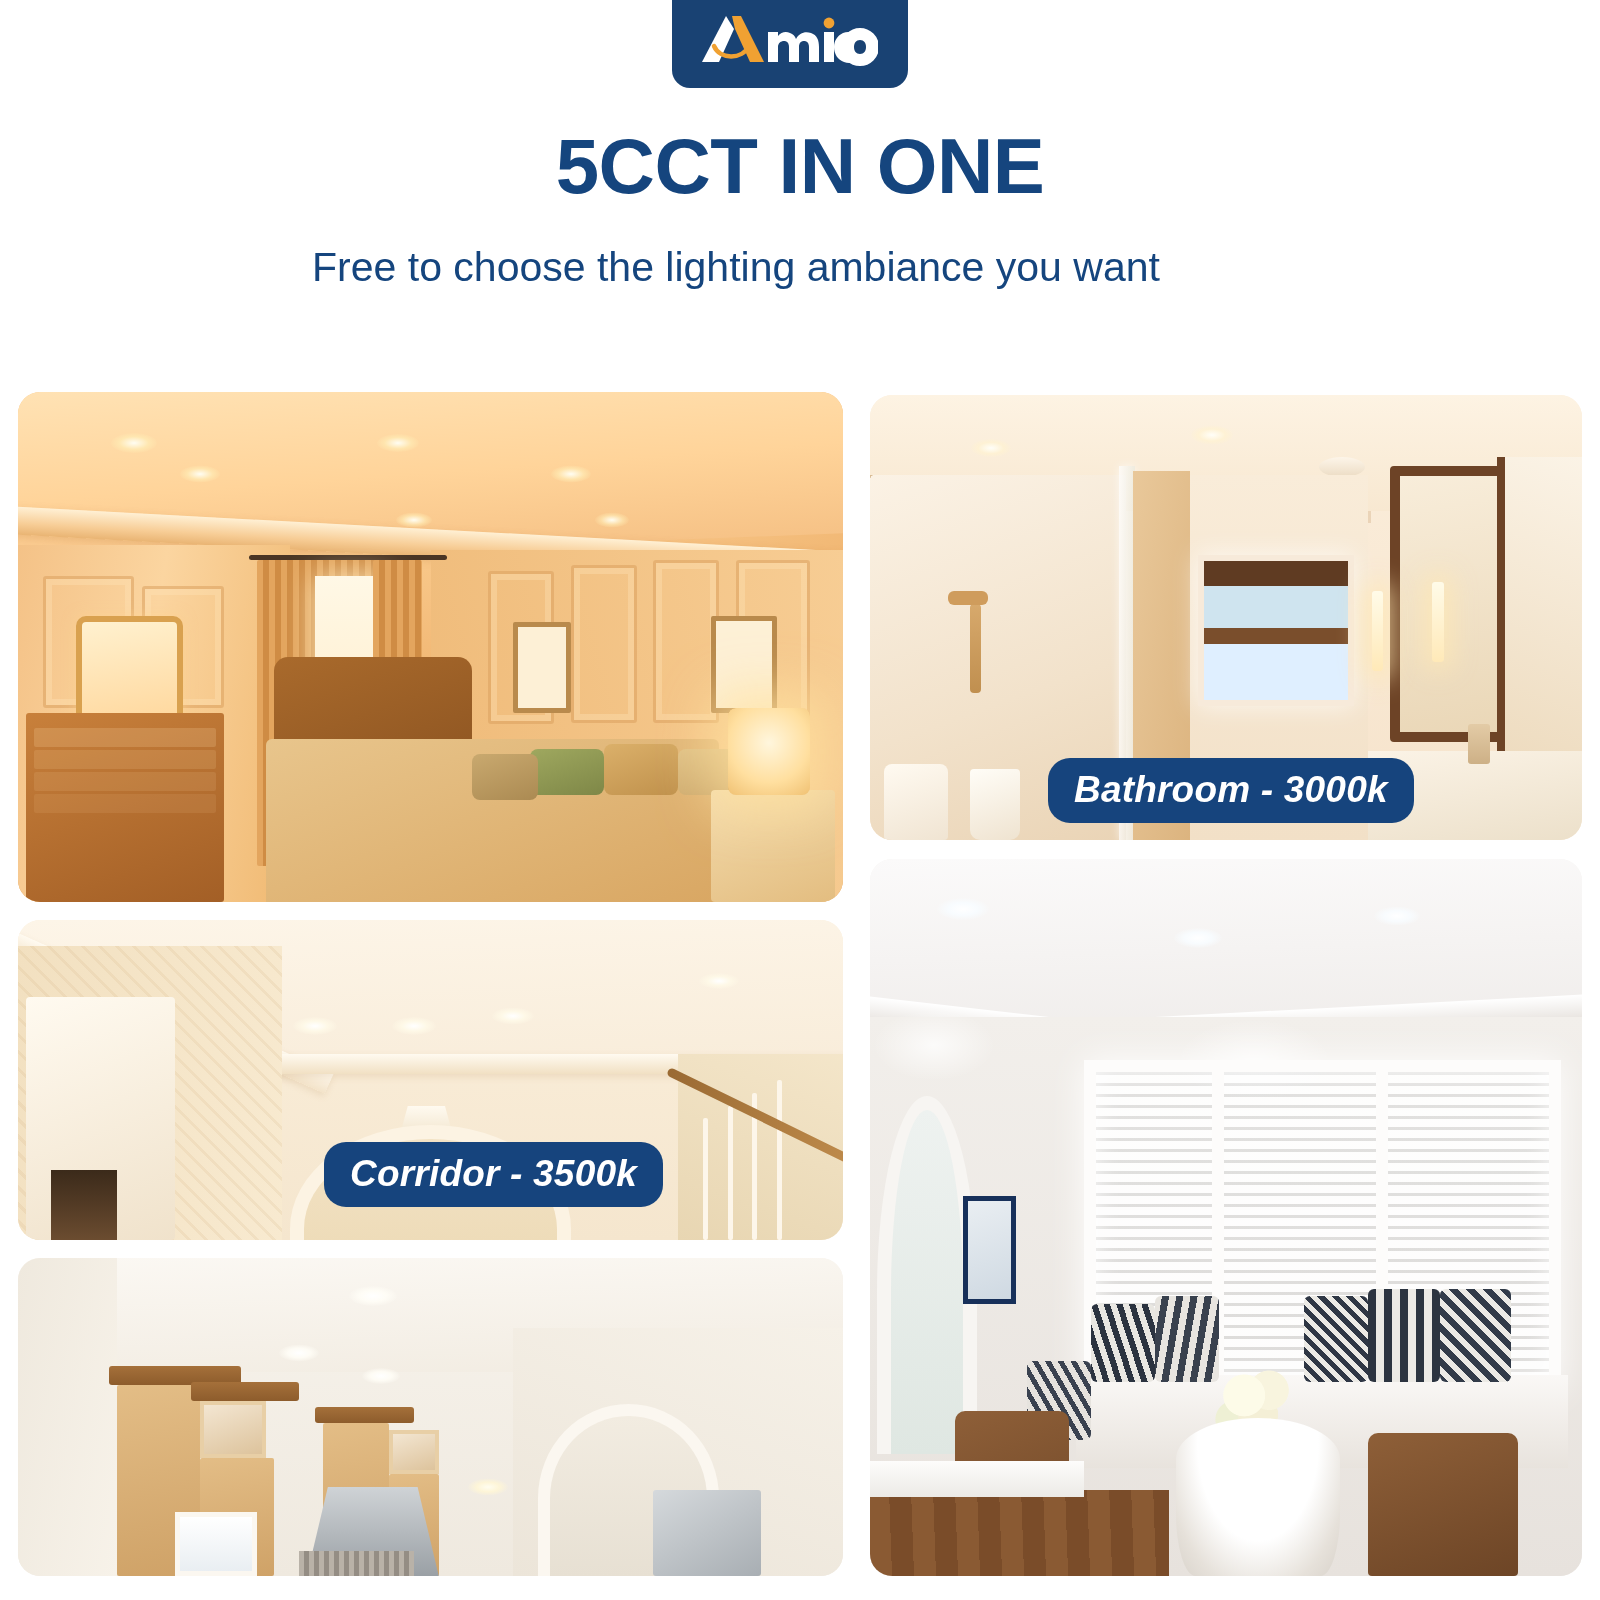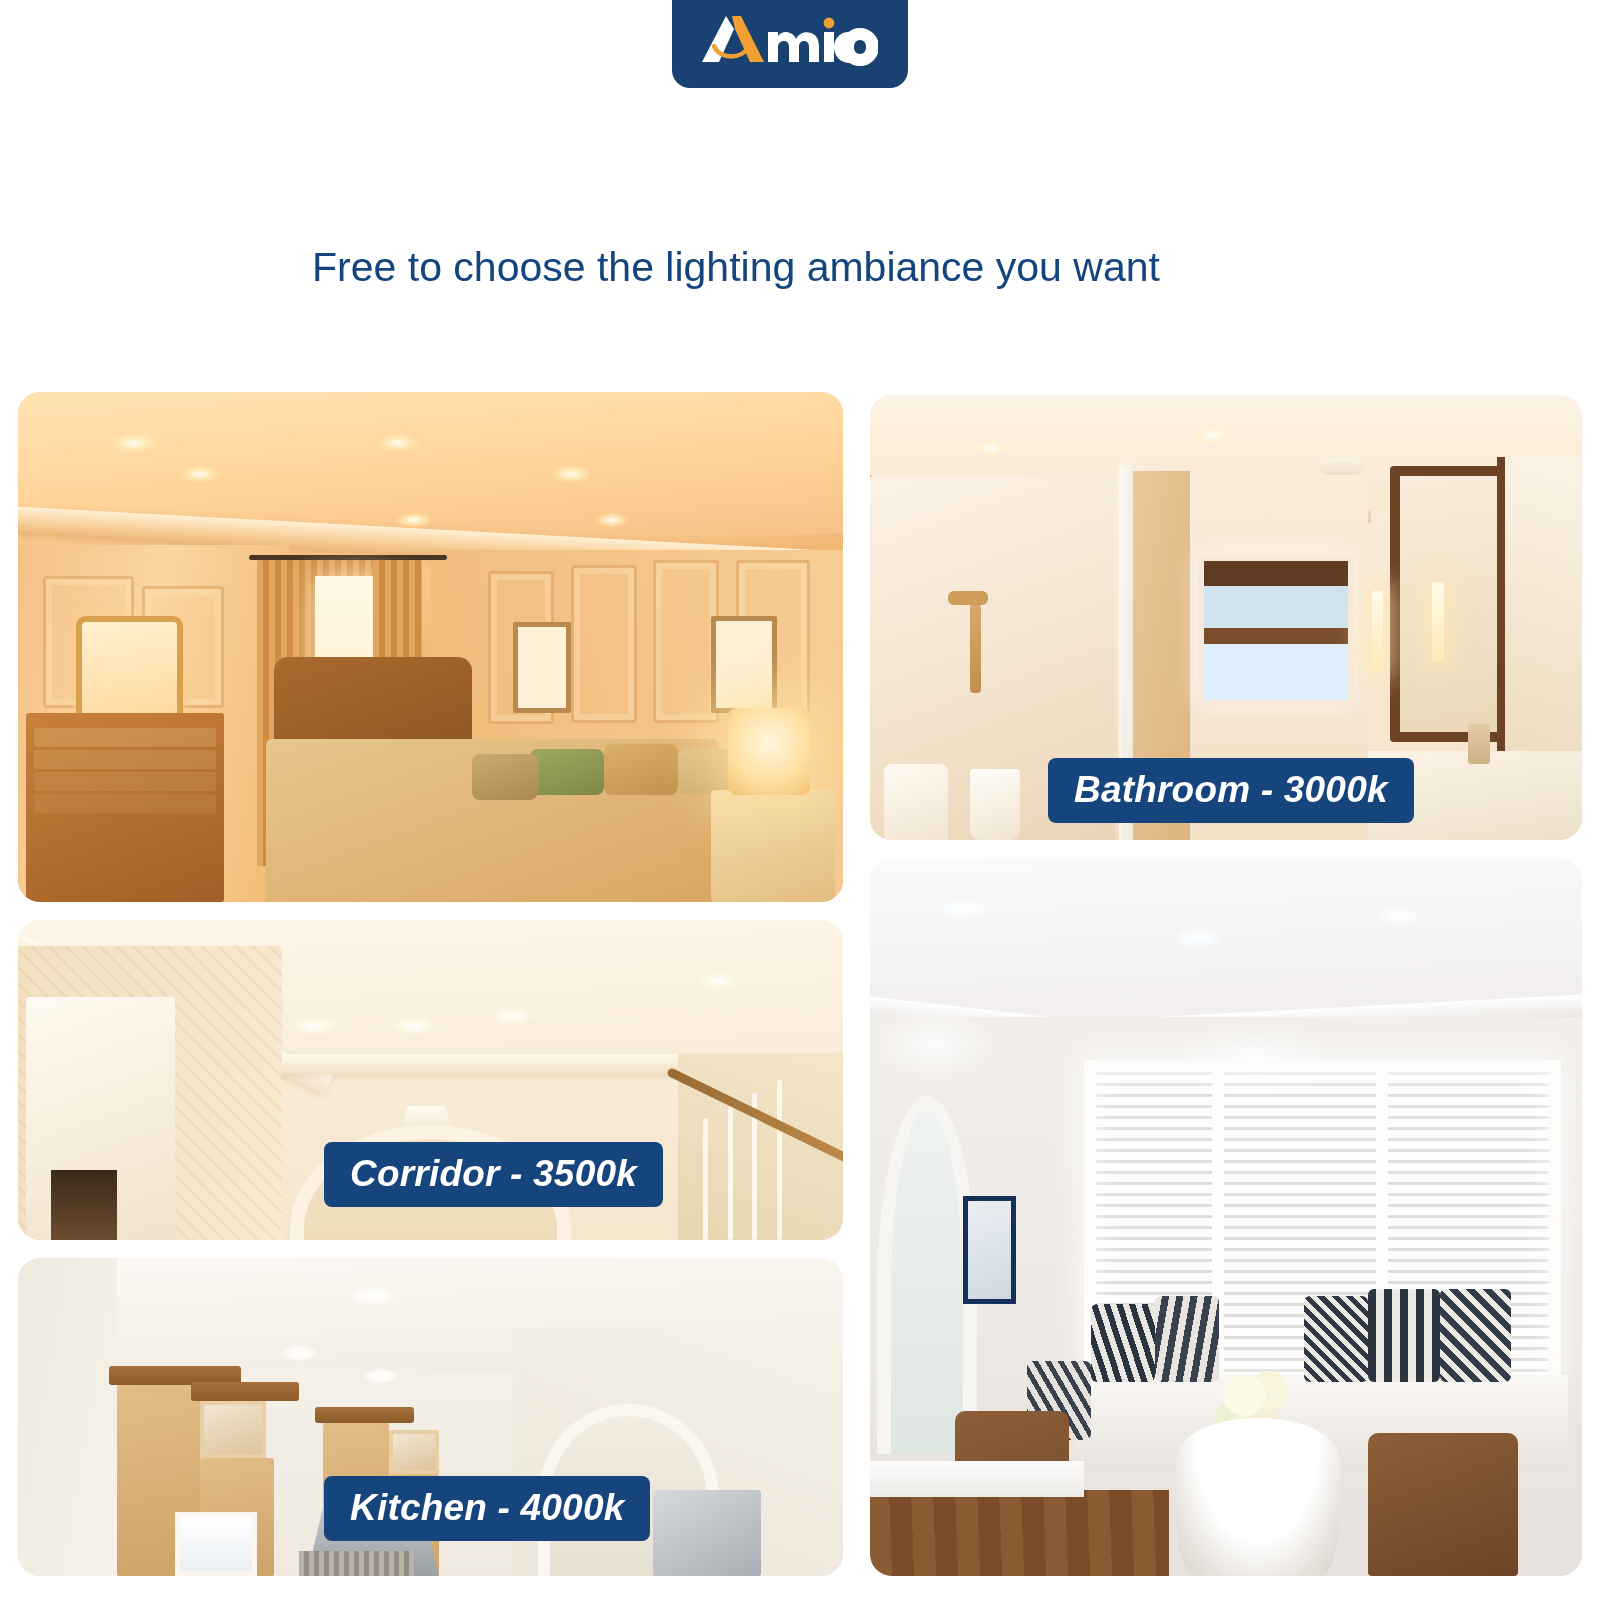--- a/index.html
+++ b/index.html
@@ -65,21 +65,21 @@
     position: absolute;
     overflow: hidden;
     border-radius: 22px;
   }
   .scene { position: absolute; inset: 0; }
 
   
   .pill {
     position: absolute;
     background: #16447d;
-    border-radius: 8px;
+    border-radius: 22px;
     color: #ffffff;
     font-style: italic;
     font-weight: 700;
     font-size: 37px;
     letter-spacing: 0.2px;
     padding: 13px 26px 15px 26px;
     white-space: nowrap;
     line-height: 1;
     font-family: "Liberation Sans", sans-serif;
   }
@@ -442,20 +442,21 @@
 
       <circle cx="127" cy="7" r="5.4" fill="#f0a132"></circle>
 
       <path d="M156,20 C152,16 146,15 141,17 C135,20 132,25 132,31 C132,38 136,44 142,46 C147,48 153,47 157,43 L152,36 C150,38 147,39 145,38 C142,37 141,34 141,31 C141,28 142,25 145,24 C147,23 150,24 152,26 Z" fill="#ffffff"></path>
 
       <path d="M173,31 C173,22 167,15 158,15 C149,15 143,22 143,31 L152,31 C152,27 154,24 158,24 C162,24 164,27 164,31 C164,35 162,38 158,38 C154,38 152,35 152,31 L143,31 C143,40 149,47 158,47 C167,47 173,40 173,31 Z" fill="#ffffff"></path>
       <circle cx="158" cy="31" r="14.5" fill="none" stroke="#ffffff" stroke-width="9"></circle>
     </svg>
   </div>
 
+  <div class="headline">5CCT IN ONE</div>
   <div class="subhead">Free to choose the lighting ambiance you want</div>
 
   <div class="panel" id="p-bedroom" style="left:18px; top:392px; width:825px; height:510px;">
     <div class="scene">
       <div class="bd-ceiling"></div>
       <div class="dl" style="left:14%;  top:10%;  width:46px; height:20px; background:radial-gradient(ellipse,#fffdf2 0%,rgba(255,235,180,.75) 45%,rgba(255,220,150,0) 75%);"></div>
       <div class="dl" style="left:22%;  top:16%;  width:40px; height:17px; background:radial-gradient(ellipse,#fffdf2 0%,rgba(255,235,180,.70) 45%,rgba(255,220,150,0) 75%);"></div>
       <div class="dl" style="left:46%;  top:10%;  width:42px; height:18px; background:radial-gradient(ellipse,#fffdf2 0%,rgba(255,235,180,.70) 45%,rgba(255,220,150,0) 75%);"></div>
       <div class="dl" style="left:67%;  top:16%;  width:40px; height:17px; background:radial-gradient(ellipse,#fffdf2 0%,rgba(255,235,180,.70) 45%,rgba(255,220,150,0) 75%);"></div>
       <div class="dl" style="left:48%;  top:25%;  width:36px; height:15px; background:radial-gradient(ellipse,#fffdf2 0%,rgba(255,235,180,.65) 45%,rgba(255,220,150,0) 75%);"></div>
@@ -562,21 +563,20 @@
       <div class="ki-cabtop" style="left:36%; top:47%; width:12%; height:5%;"></div>
       <div class="ki-cab" style="left:37%; top:52%; width:8%;  height:48%;"></div>
       <div class="ki-glassdoor" style="left:45%; top:54%; width:6%; height:14%;"></div>
       <div class="ki-cab" style="left:45%; top:68%; width:6%;  height:32%;"></div>
       <div class="ki-win"></div>
       <div class="ki-archK"></div>
       <div class="ki-hood"></div>
       <div class="ki-fridge"></div>
       <div class="blk" style="left:34%; top:92%; width:14%; height:8%; background:repeating-linear-gradient(90deg,#b9b2a8 0 5px,#948d84 5px 10px);"></div>
     </div>
-    <div class="pill" style="left:306px; top:218px;">Kitchen - 4000k</div>
   </div>
 
   <div class="panel" id="p-living" style="left:870px; top:859px; width:712px; height:717px;">
     <div class="scene">
       <div class="lv-ceiling"></div>
       <div class="dl" style="left:13%; top:7%;  width:52px; height:22px; background:radial-gradient(ellipse,#ffffff 0%,rgba(248,252,255,.95) 40%,rgba(240,248,255,0) 74%);"></div>
       <div class="dl" style="left:46%; top:11%; width:48px; height:20px; background:radial-gradient(ellipse,#ffffff 0%,rgba(248,252,255,.95) 40%,rgba(240,248,255,0) 74%);"></div>
       <div class="dl" style="left:74%; top:8%;  width:46px; height:19px; background:radial-gradient(ellipse,#ffffff 0%,rgba(248,252,255,.9) 40%,rgba(240,248,255,0) 74%);"></div>
       <div class="lv-cornice"></div>
       <div class="lv-corniceR"></div>

